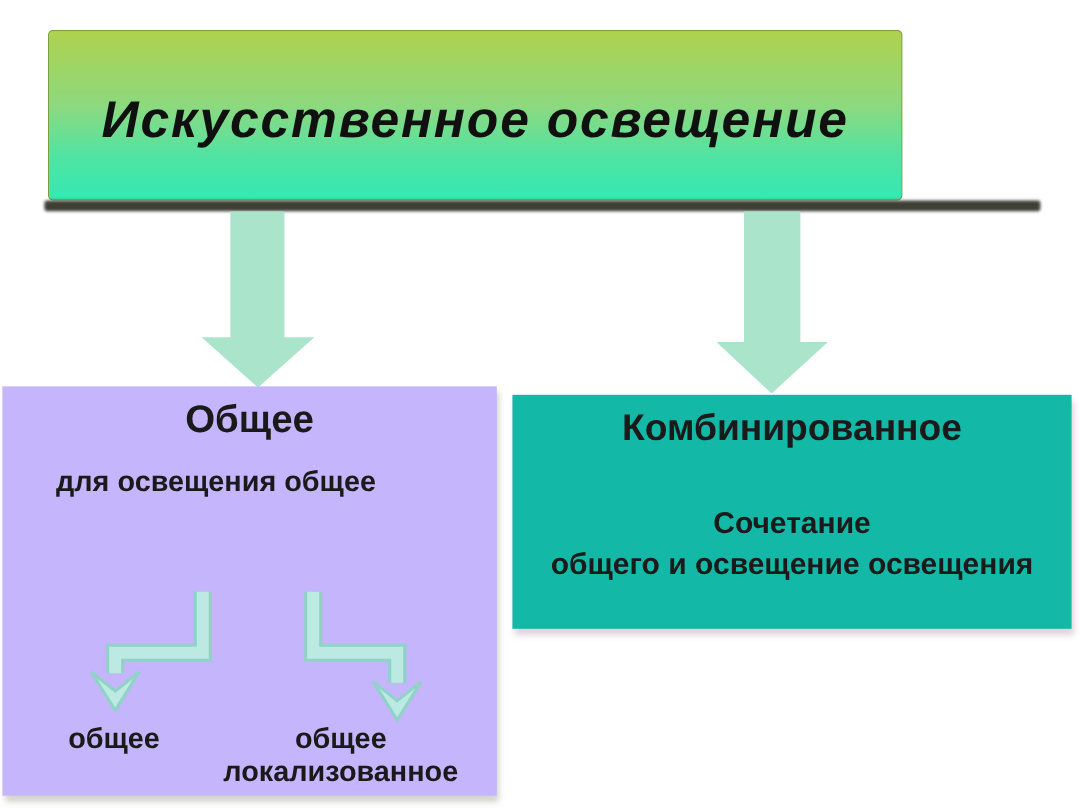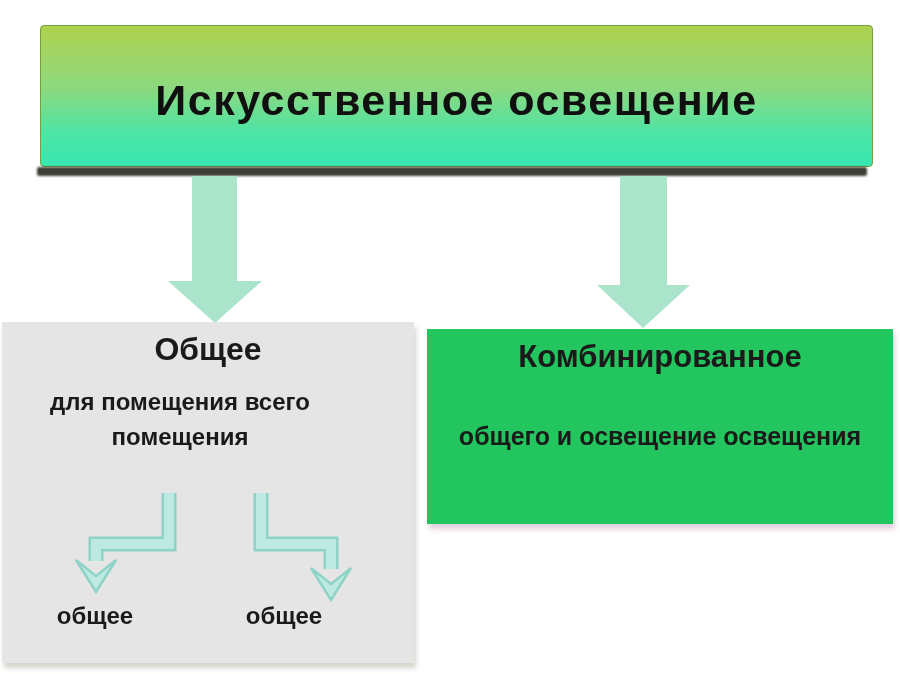--- a/index.html
+++ b/index.html
@@ -2,42 +2,42 @@
 <html><head>
 <meta charset="utf-8">
 <style>
   html,body{margin:0;padding:0;background:#ffffff;}
   .slide{
     position:relative;width:900px;height:674px;background:#ffffff;overflow:hidden;
     font-family:"Liberation Sans","DejaVu Sans",sans-serif;font-weight:700;color:#1a1a1a;
   }
   
   .banner{
-    position:absolute;left:40px;top:25px;width:833px;height:142px;
+    position:absolute;left:40px;top:25px;width:712px;height:142px;
     background:linear-gradient(180deg,#afd14e 0%,#8cd97f 45%,#4fe4a4 75%,#35e8b2 100%);
     border:1px solid #75a03c;border-radius:4px;
-    display:flex;align-items:center;justify-content:center;box-sizing:border-box;
+    display:flex;align-items:center;justify-content:center;box-sizing:border-box;font-style:italic;
   }
   .banner-title{font-size:43px;letter-spacing:1.5px;padding-top:8px;color:#101010;}
   .banner-shadow{
     position:absolute;left:37px;top:167px;width:830px;height:9px;
     background:#3e4036;border-radius:2px;filter:blur(1.2px);
   }
   
   .big-arrow{position:absolute;}
   .big-arrow-left{left:168px;top:176px;}
   .big-arrow-right{left:597px;top:176px;}
   
   .box{position:absolute;box-sizing:border-box;}
   .box-yellow{
-    left:2px;top:322px;width:412px;height:341px;background:#e5e5e5;
+    left:2px;top:322px;width:412px;height:341px;background:#c4b5fd;
     box-shadow:2px 5px 5px rgba(160,160,140,0.45);
   }
   .box-pink{
-    left:427px;top:329px;width:466px;height:195px;background:#22c55e;
+    left:427px;top:329px;width:466px;height:195px;background:#14b8a6;
     box-shadow:2px 5px 5px rgba(190,150,180,0.45);
   }
   .box-heading{width:100%;text-align:center;margin:0;}
   .yellow-heading{font-size:32px;padding-top:9px;}
   .pink-heading{font-size:31px;padding-top:10px;}
   .yellow-body{
     position:absolute;left:0;top:62px;width:356px;text-align:center;
     font-size:24px;line-height:35px;
   }
   .pink-body{
@@ -63,44 +63,45 @@
     <polygon points="24,0 24,105 0,105 47,147 94,105 69,105 69,0" fill="#aae5cb"></polygon>
   </svg>
   <svg class="big-arrow big-arrow-right" width="93" height="152" viewBox="0 0 93 152">
     <polygon points="23,0 23,109 0,109 46,152 93,109 70,109 70,0" fill="#aae5cb"></polygon>
   </svg>
 
   <div class="box box-yellow">
     <div class="box-heading yellow-heading">Общее</div>
 
     <div class="yellow-body">
-      <div>для помещения всего</div>
-      <div>помещения</div>
+      <div>для освещения общее</div>
     </div>
 
     <svg class="elbow-arrows" width="300" height="112" viewBox="0 0 300 112">
 
       <path d="M109,0 L109,51 L36,51 L36,68" fill="none" stroke="#8fd2c6" stroke-width="15"></path>
       <path d="M201,0 L201,51 L271,51 L271,76" fill="none" stroke="#8fd2c6" stroke-width="15"></path>
 
       <path d="M109,0 L109,51 L36,51 L36,68" fill="none" stroke="#bceae2" stroke-width="10"></path>
       <path d="M201,0 L201,51 L271,51 L271,76" fill="none" stroke="#bceae2" stroke-width="10"></path>
 
       <polygon points="16,67 36,83 56,67 36,99" fill="#bceae2" stroke="#8fd2c6" stroke-width="2.5"></polygon>
       <polygon points="251,75 271,91 291,75 271,107" fill="#bceae2" stroke="#8fd2c6" stroke-width="2.5"></polygon>
     </svg>
 
     <div class="sub-label sub-label-left">
       <div>общее</div>
     </div>
     <div class="sub-label sub-label-right">
       <div>общее</div>
+      <div>локализованное</div>
     </div>
   </div>
 
   <div class="box box-pink">
     <div class="box-heading pink-heading">Комбинированное</div>
     <div class="pink-body">
+      <div>Сочетание</div>
       <div>общего и освещение освещения</div>
     </div>
   </div>
 
 </div>
 
 </body></html>

